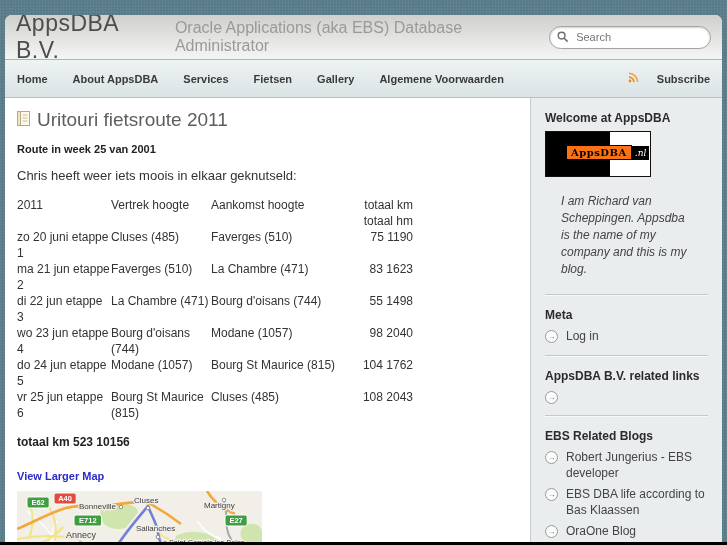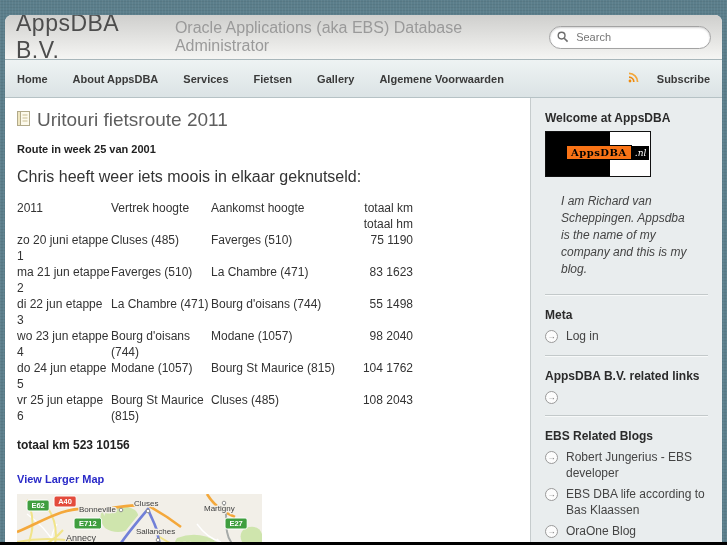--- a/index.html
+++ b/index.html
@@ -40,21 +40,21 @@
     border-top:1px solid #a8b6ba;border-bottom:1px solid #b6c2c5;
   }
   .nav ul{display:flex;list-style:none;margin:0;padding:0;}
   .nav li{font-size:11px;font-weight:bold;color:#3a3a3a;margin-right:25px;cursor:pointer;}
   .subscribe{margin-left:auto;display:flex;align-items:center;gap:18px;font-size:11px;font-weight:bold;color:#3a3a3a;cursor:pointer;}
   
   .content-row{display:flex;height:474px;}
   main{flex:1;padding:9px 12px;min-width:0;}
   .post-title{display:flex;align-items:center;gap:7px;font-size:19px;font-weight:normal;color:#5e5e5e;margin:2px 0 12px;}
   .route-week{font-size:11px;font-weight:bold;color:#222;margin:0 0 13px;}
-  .intro{font-size:16px;color:#333;margin:0 0 14px;}
+  .intro{font-size:13px;color:#333;margin:0 0 14px;}
   .etappe-table{font-size:12px;color:#333;margin:0 0 14px;}
   .trow{display:grid;grid-template-columns:94px 100px 146px 56px;line-height:16px;}
   .trow .c4{text-align:right;}
   .total{font-size:12px;font-weight:bold;color:#222;margin:0 0 17px;}
   .maplink{font-size:11px;font-weight:bold;color:#2a2ac8;text-decoration:none;cursor:pointer;display:inline-block;}
   .map{width:245px;height:218px;margin-top:7px;overflow:hidden;cursor:pointer;}
   
   aside{
     width:163px;background:#e9edee;border-left:1px solid #c6cccd;
     padding:13px 14px;box-sizing:content-box;font-size:12px;color:#444;flex-shrink:0;

